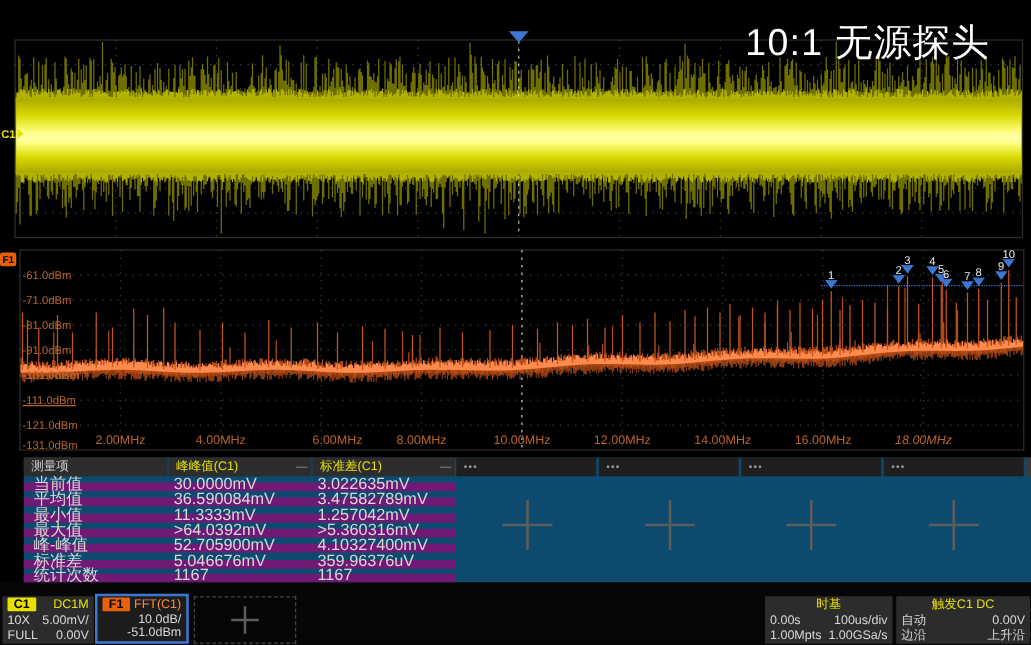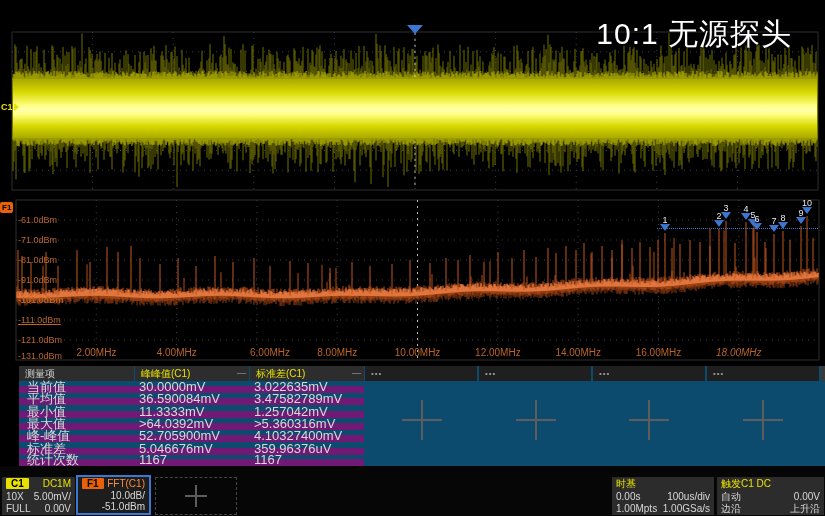--- a/index.html
+++ b/index.html
@@ -69,21 +69,21 @@
   .f1-box .badge{background:#e8600a;}
   .yellow-text{color:#e8e100;}
   .orange-text{color:#ff8c3a;}
   .add-box{position:absolute;left:155px;top:11px;width:82px;height:38px;border:1px dashed #454545;cursor:pointer;}
   .add-box .mini-plus{position:absolute;left:50%;top:50%;width:22px;height:22px;transform:translate(-50%,-50%);}
   .add-box .mini-plus:before,.add-box .mini-plus:after{content:"";position:absolute;background:#5d5d5d;}
   .add-box .mini-plus:before{left:0;top:10px;width:22px;height:2px;}
   .add-box .mini-plus:after{left:10px;top:0;width:2px;height:22px;}
   .tb-box{left:612px;width:102px;}
   .trig-box{left:717px;width:107px;}
-  .hdr-row{display:flex;justify-content:flex-start;line-height:12px;}
+  .hdr-row{display:flex;justify-content:center;line-height:12px;}
 </style>
 </head>
 <body>
 
 <div class="screen">
 
   <svg class="layer" id="scope-svg" width="825" height="516">
       <rect x="12" y="32" width="806" height="158" fill="none" stroke="#2e2e2e"></rect>
       <line x1="92.6" y1="32" x2="92.6" y2="190" stroke="#3f3f3f" stroke-dasharray="1 5"></line>
       <line x1="173.2" y1="32" x2="173.2" y2="190" stroke="#3f3f3f" stroke-dasharray="1 5"></line>

